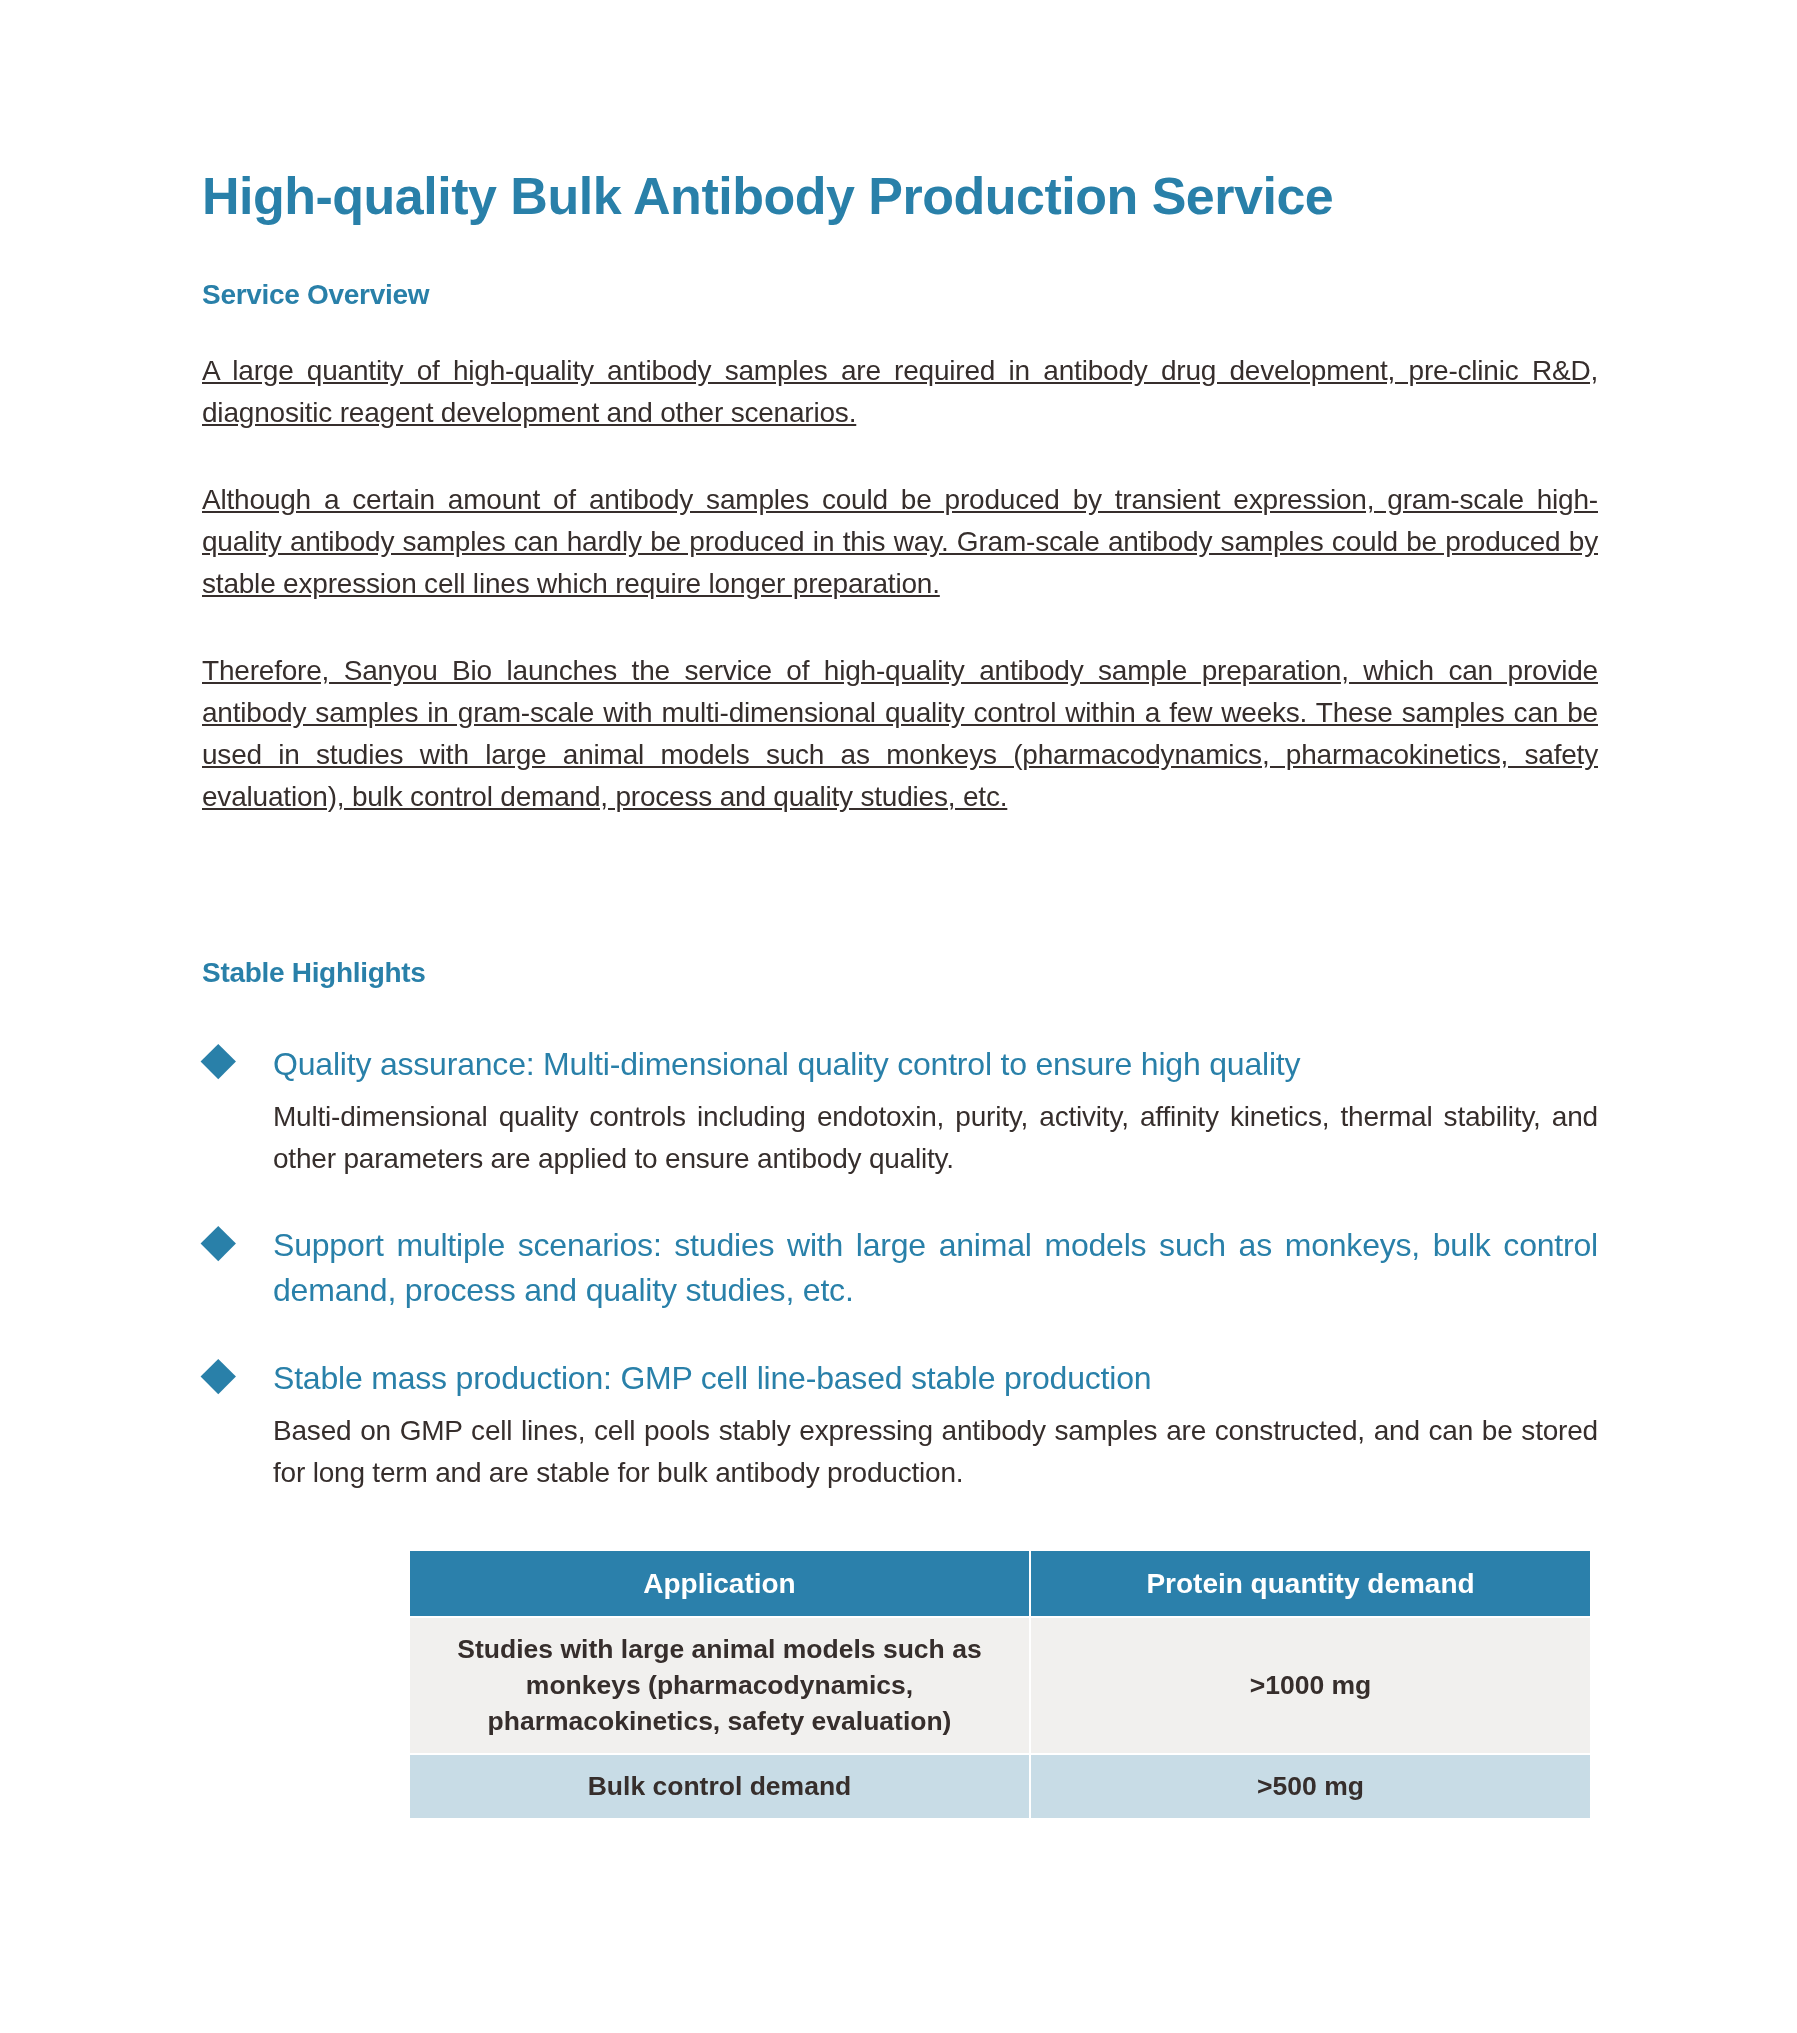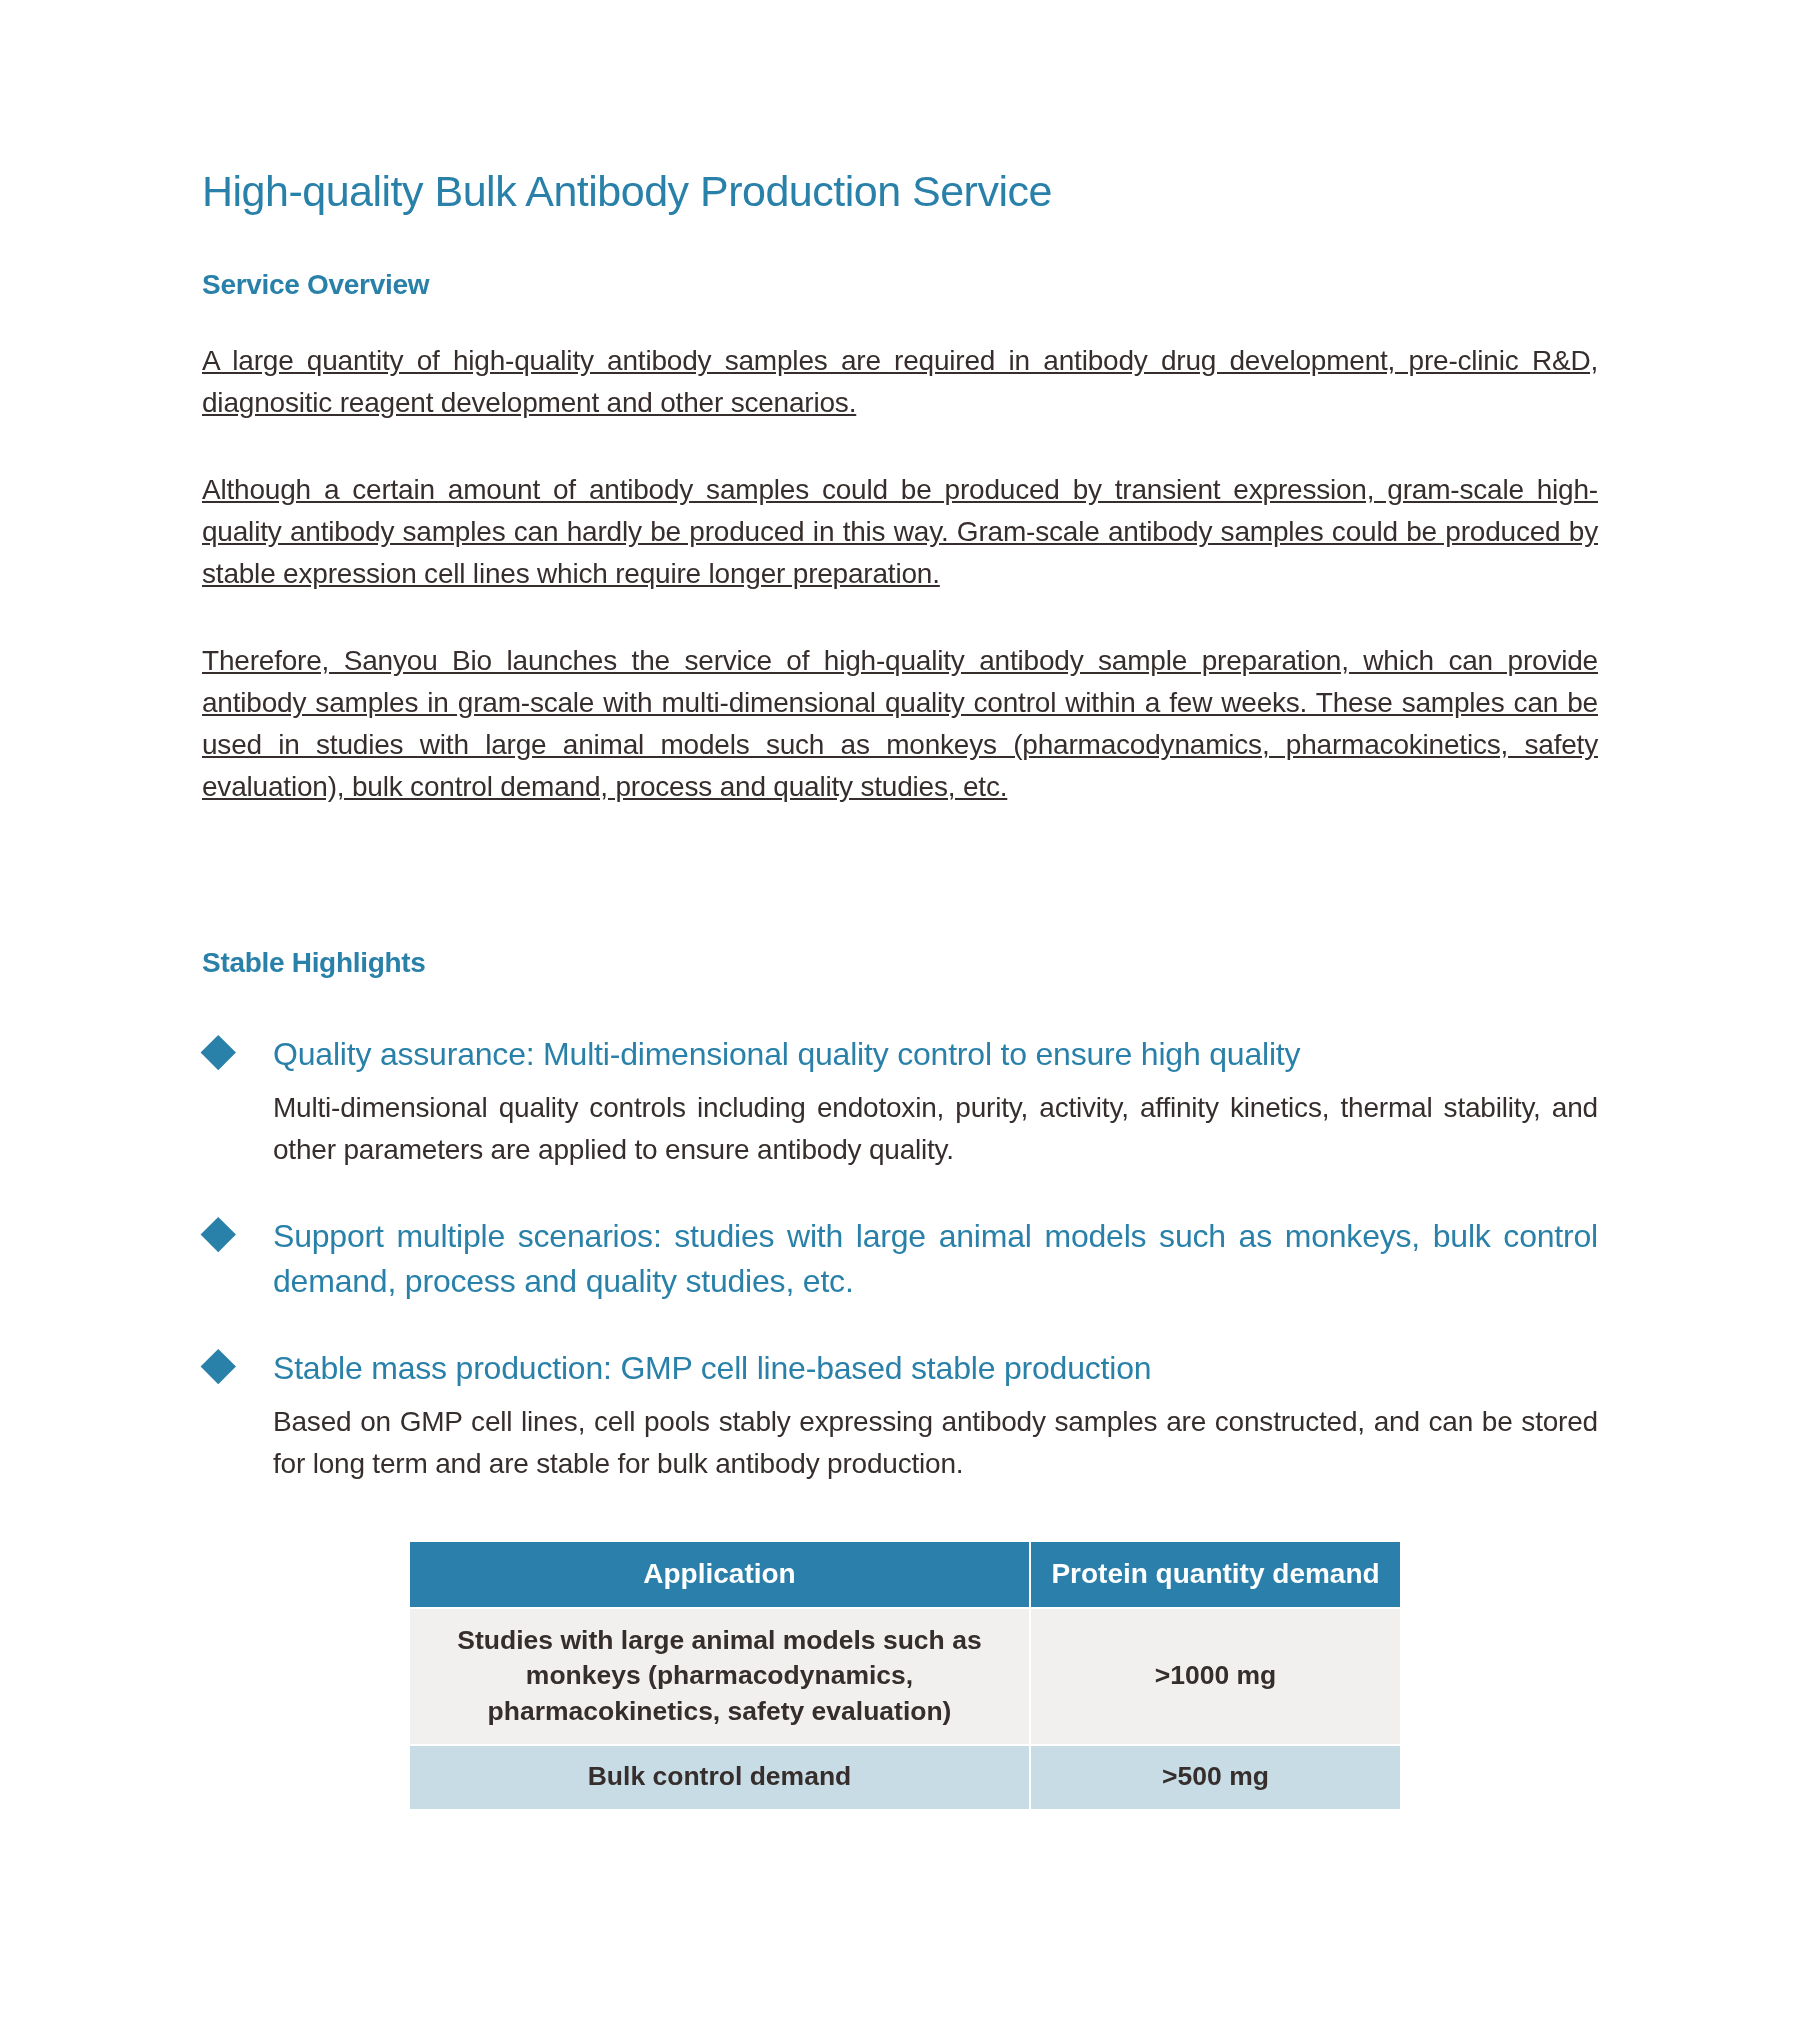--- a/index.html
+++ b/index.html
@@ -18,22 +18,22 @@
     color:var(--text);
     overflow:hidden;
   }
   .page{
     width:1798px;height:2034px;
     padding:169px 200px 0 202px;
     background:var(--page-bg);
   }
   .doc-title{
     color:var(--accent);
-    font-size:43px;
-    font-weight:normal;
+    font-size:52px;
+    font-weight:bold;
     letter-spacing:-0.5px;
     line-height:1.05;
   }
   .section-heading{
     color:var(--accent);
     font-size:28px;
     font-weight:bold;
     letter-spacing:-0.3px;
   }
   .overview-heading{margin-top:55px;}
@@ -78,21 +78,21 @@
     margin-top:9.8px;
     font-size:28px;
     line-height:1.5;
     letter-spacing:-0.2px;
     text-align:justify;
     color:var(--text);
   }
   .hl-body:empty{display:none;margin:0;}
   .demand-table{
     margin:57px 0 0 208px;
-    width:990px;
+    width:1180px;
     border-collapse:separate;
     border-spacing:0;
     font-size:26.5px;
   }
   .demand-table th{
     background:var(--table-header-bg);
     color:#FFFFFF;
     font-weight:bold;
     font-size:28px;
     height:65px;

